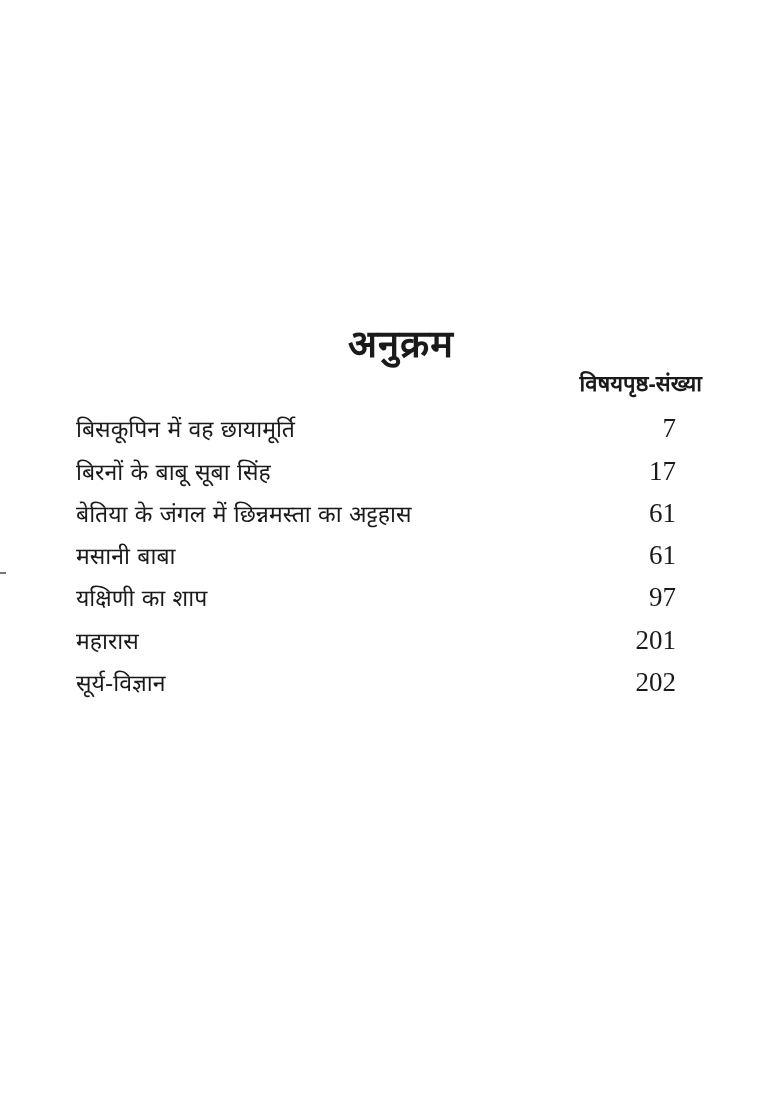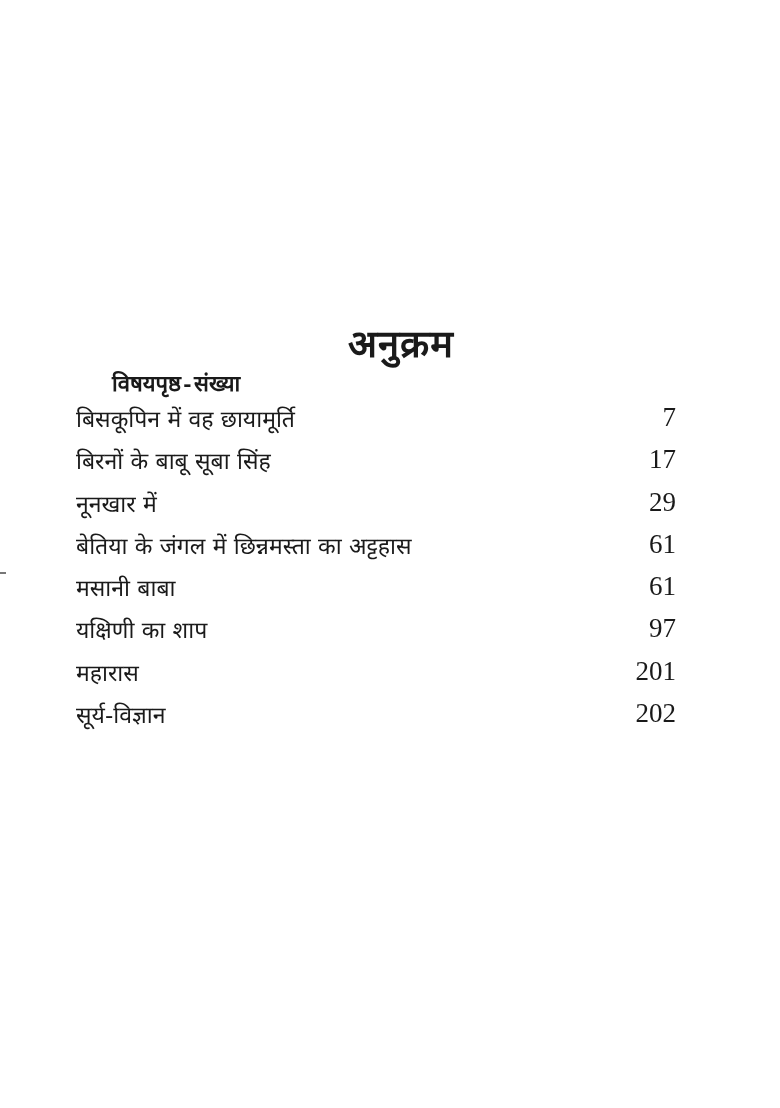--- a/index.html
+++ b/index.html
@@ -27,34 +27,34 @@
       letter-spacing: 1px;
     }
     .toc {
       position: absolute;
       top: 362px;
       left: 76px;
       width: 626px;
     }
     .toc-header {
       display: flex;
-      justify-content: flex-start;
+      justify-content: flex-end;
       height: 40px;
       align-items: center;
-      font-family: Liberation Mono, monospace;
+      font-family: Liberation Sans, sans-serif;
       font-weight: bold;
       font-size: 22px;
     }
     .toc-header .col-subject {
       padding-left: 36px;
     }
     .toc-row {
       display: flex;
       justify-content: space-between;
-      align-items: flex-start;
+      align-items: flex-end;
       height: 42.3px;
     }
     .toc-row .title {
       font-family: "DejaVu Sans", sans-serif;
       font-size: 23px;
     }
     .toc-row .page {
       font-family: "Liberation Serif", serif;
       font-size: 27px;
       width: 80px;
@@ -85,24 +85,20 @@
 
   <div class="toc-row">
     <span class="title">बिसकूपिन में वह छायामूर्ति</span>
     <span class="page">7</span>
   </div>
   <div class="toc-row">
     <span class="title">बिरनों के बाबू सूबा सिंह</span>
     <span class="page">17</span>
   </div>
   <div class="toc-row">
-    <span class="title">नूनखार में</span>
-    <span class="page">29</span>
-  </div>
-  <div class="toc-row">
     <span class="title">बेतिया के जंगल में छिन्नमस्ता का अट्टहास</span>
     <span class="page">61</span>
   </div>
   <div class="toc-row">
     <span class="title">मसानी बाबा</span>
     <span class="page">61</span>
   </div>
   <div class="toc-row">
     <span class="title">यक्षिणी का शाप</span>
     <span class="page">97</span>

